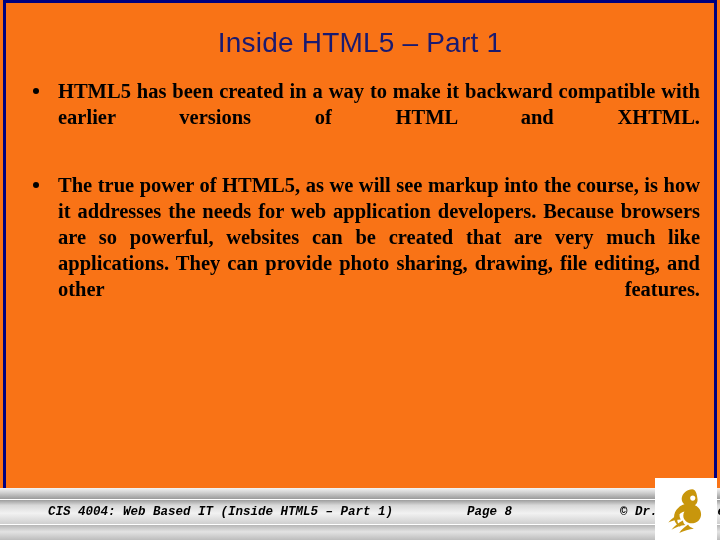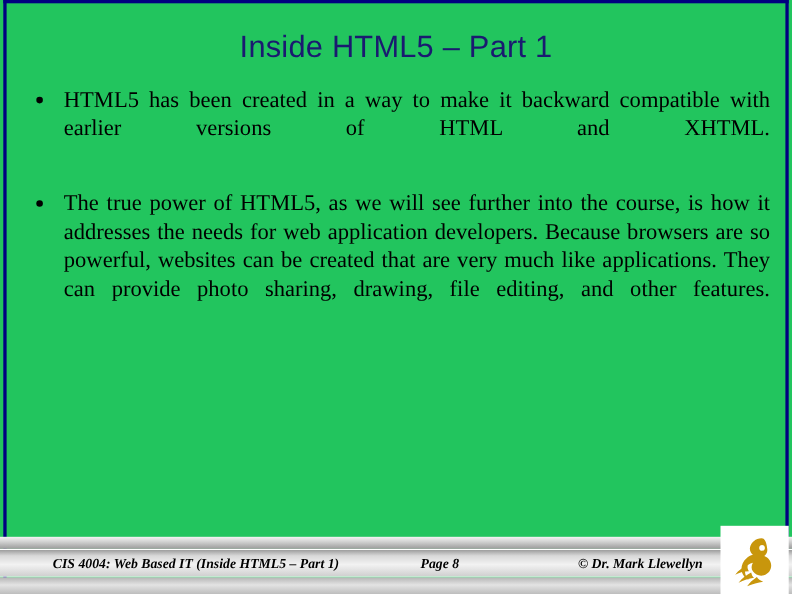--- a/index.html
+++ b/index.html
@@ -11,21 +11,21 @@
     height: 540px;
     background: #ffffff;
     font-family: "Liberation Serif", serif;
     overflow: hidden;
   }
 
   #slide {
     position: relative;
     width: 720px;
     height: 540px;
-    background: #22c55e;
+    background: #f97316;
     box-sizing: border-box;
     overflow: hidden;
   }
 
   
   .frame-edge {
     position: absolute;
     background: #000080;
   }
   .frame-left   { left: 3px;  top: 0;    width: 3px;  height: 540px; }
@@ -72,20 +72,21 @@
     top: 10px;
     width: 6px;
     height: 6px;
     background: #000000;
     border-radius: 50%;
   }
   .bullet-text {
     display: block;
     text-align: justify;
     text-justify: inter-word;
+    font-weight: bold;
   }
   
   .bullet-text::after {
     content: "";
     display: inline-block;
     width: 100%;
   }
 
   
   #footer {
@@ -126,21 +127,21 @@
     position: absolute;
     left: 0;
     top: 16px;
     width: 660px;
     height: 24px;
     display: flex;
     align-items: center;
   }
   .foot-item {
     color: #000000;
-    font-family: Liberation Serif, serif;
+    font-family: Liberation Mono, monospace;
     font-weight: bold;
     font-style: italic;
     font-size: 12.5px;
     white-space: nowrap;
   }
   #foot-course { margin-left: 48px; }
   #foot-page   { margin-left: 74px; }
   #foot-credit { margin-left: 108px; text-align: right; }
 
   
@@ -172,21 +173,21 @@
 
     <div class="bullet-row">
       <span class="bullet-dot"></span>
       <span class="bullet-text">HTML5 has been created in a way to make it backward compatible with earlier versions of HTML and XHTML.</span>
     </div>
 
 
 
     <div class="bullet-row">
       <span class="bullet-dot"></span>
-      <span class="bullet-text">The true power of HTML5, as we will see further into the course, is how it addresses the needs for web application developers.  Because browsers are so powerful, websites can be created that are very much like applications.  They can provide photo sharing, drawing, file editing, and other features.</span>
+      <span class="bullet-text">The true power of HTML5, as we will see markup into the course, is how it addresses the needs for web application developers.  Because browsers are so powerful, websites can be created that are very much like applications.  They can provide photo sharing, drawing, file editing, and other features.</span>
     </div>
 
   </div>
 
   <div id="footer">
     <div class="band band-a"></div>
     <div class="band-sep" style="top:15px"></div>
     <div class="band band-b"></div>
     <div class="band-sep" style="top:40px"></div>
     <div class="band band-c"></div>

